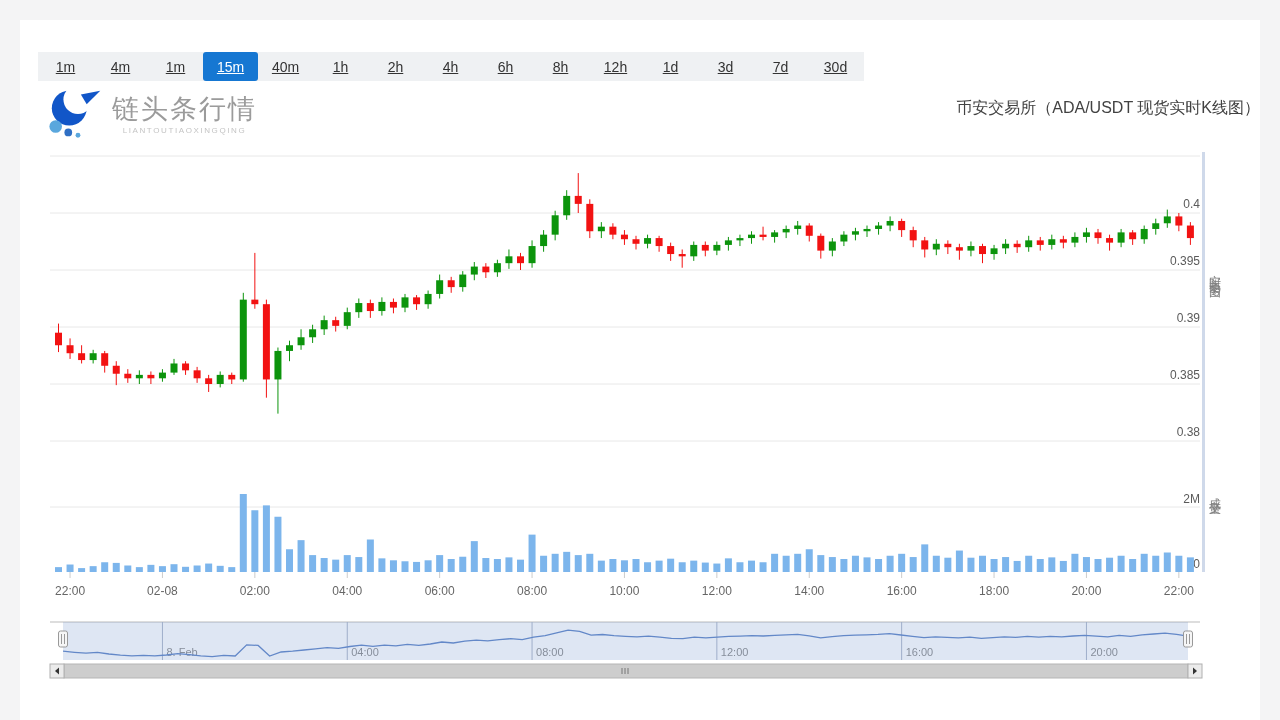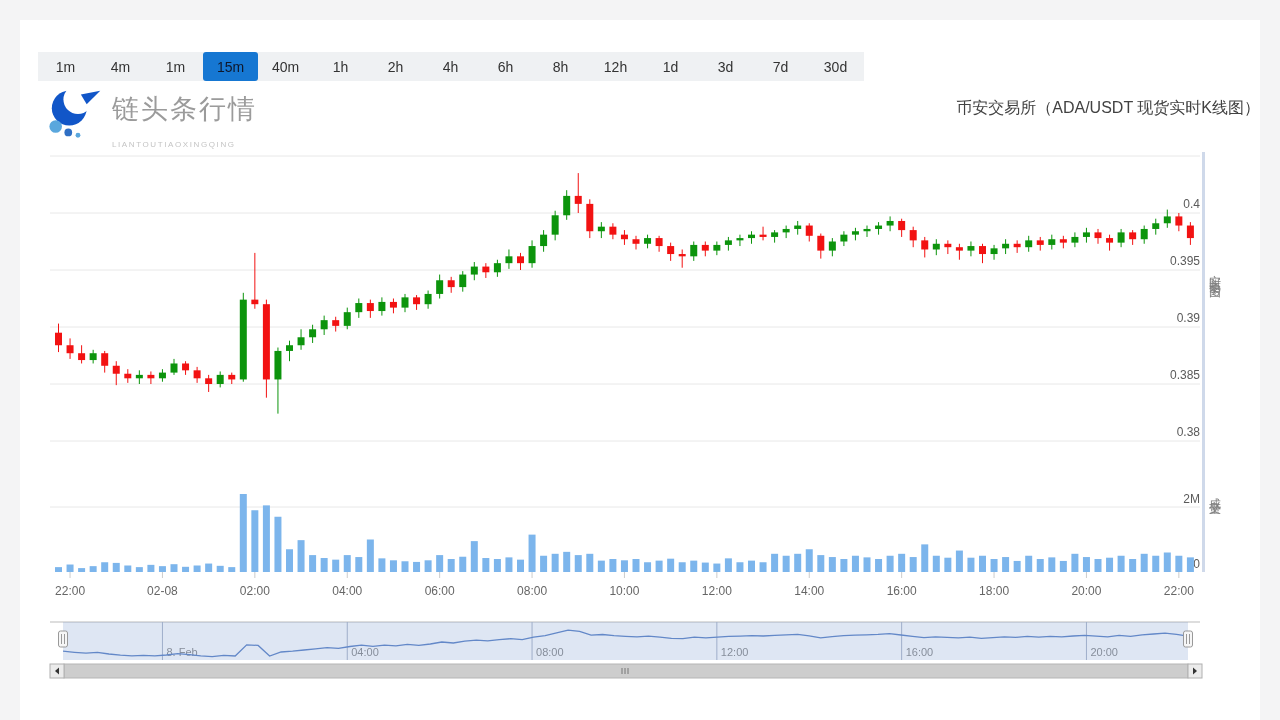--- a/index.html
+++ b/index.html
@@ -4,28 +4,28 @@
 <style>
   html,body{margin:0;padding:0;}
   body{
     width:1280px;height:720px;position:relative;overflow:hidden;
     background:#f4f4f5;
     font-family:"Liberation Sans","DejaVu Sans",sans-serif;
   }
   .page{position:absolute;left:20px;top:20px;width:1240px;height:700px;background:#ffffff;}
   
   .tabbar{position:absolute;left:18px;top:32px;width:826px;height:29px;background:#eff1f3;display:flex;align-items:stretch;}
-  .tab{width:55px;display:flex;align-items:center;justify-content:center;font-size:14px;color:#333;cursor:pointer;}
-  .tab.active{background:#1677d2;color:#0f172a;border-radius:3px;}
+  .tab{width:55px;display:flex;align-items:center;justify-content:center;font-size:14px;color:#333;cursor:pointer;text-decoration:underline;}
+  .tab.active{background:#1677d2;color:#ffffff;border-radius:3px;}
   
   .logo{position:absolute;left:26px;top:66px;display:flex;align-items:flex-start;}
   .logo-icon{width:62px;height:54px;}
   .logo-text-wrap{margin-left:4px;margin-top:8px;}
   .logo-text{font-size:27px;font-weight:normal;color:#9b9b9b;letter-spacing:2px;line-height:30px;}
-  .logo-sub{font-size:8px;color:#c4c4c4;letter-spacing:1.6px;text-align:left;margin-top:16px;}
+  .logo-sub{font-size:8px;color:#c4c4c4;letter-spacing:1.6px;text-align:center;margin-top:2px;}
   
   .title{position:absolute;left:0;top:78px;width:1240px;text-align:right;font-size:16px;color:#424242;}
   
   #chart-svg{position:absolute;left:0;top:0;}
   
   .vlabel{position:absolute;left:1186px;writing-mode:vertical-rl;font-size:12px;color:#7f7f7f;letter-spacing:3px;}
   .vlabel-price{top:245px;}
   .vlabel-vol{top:468px;}
 </style>
 </head>

